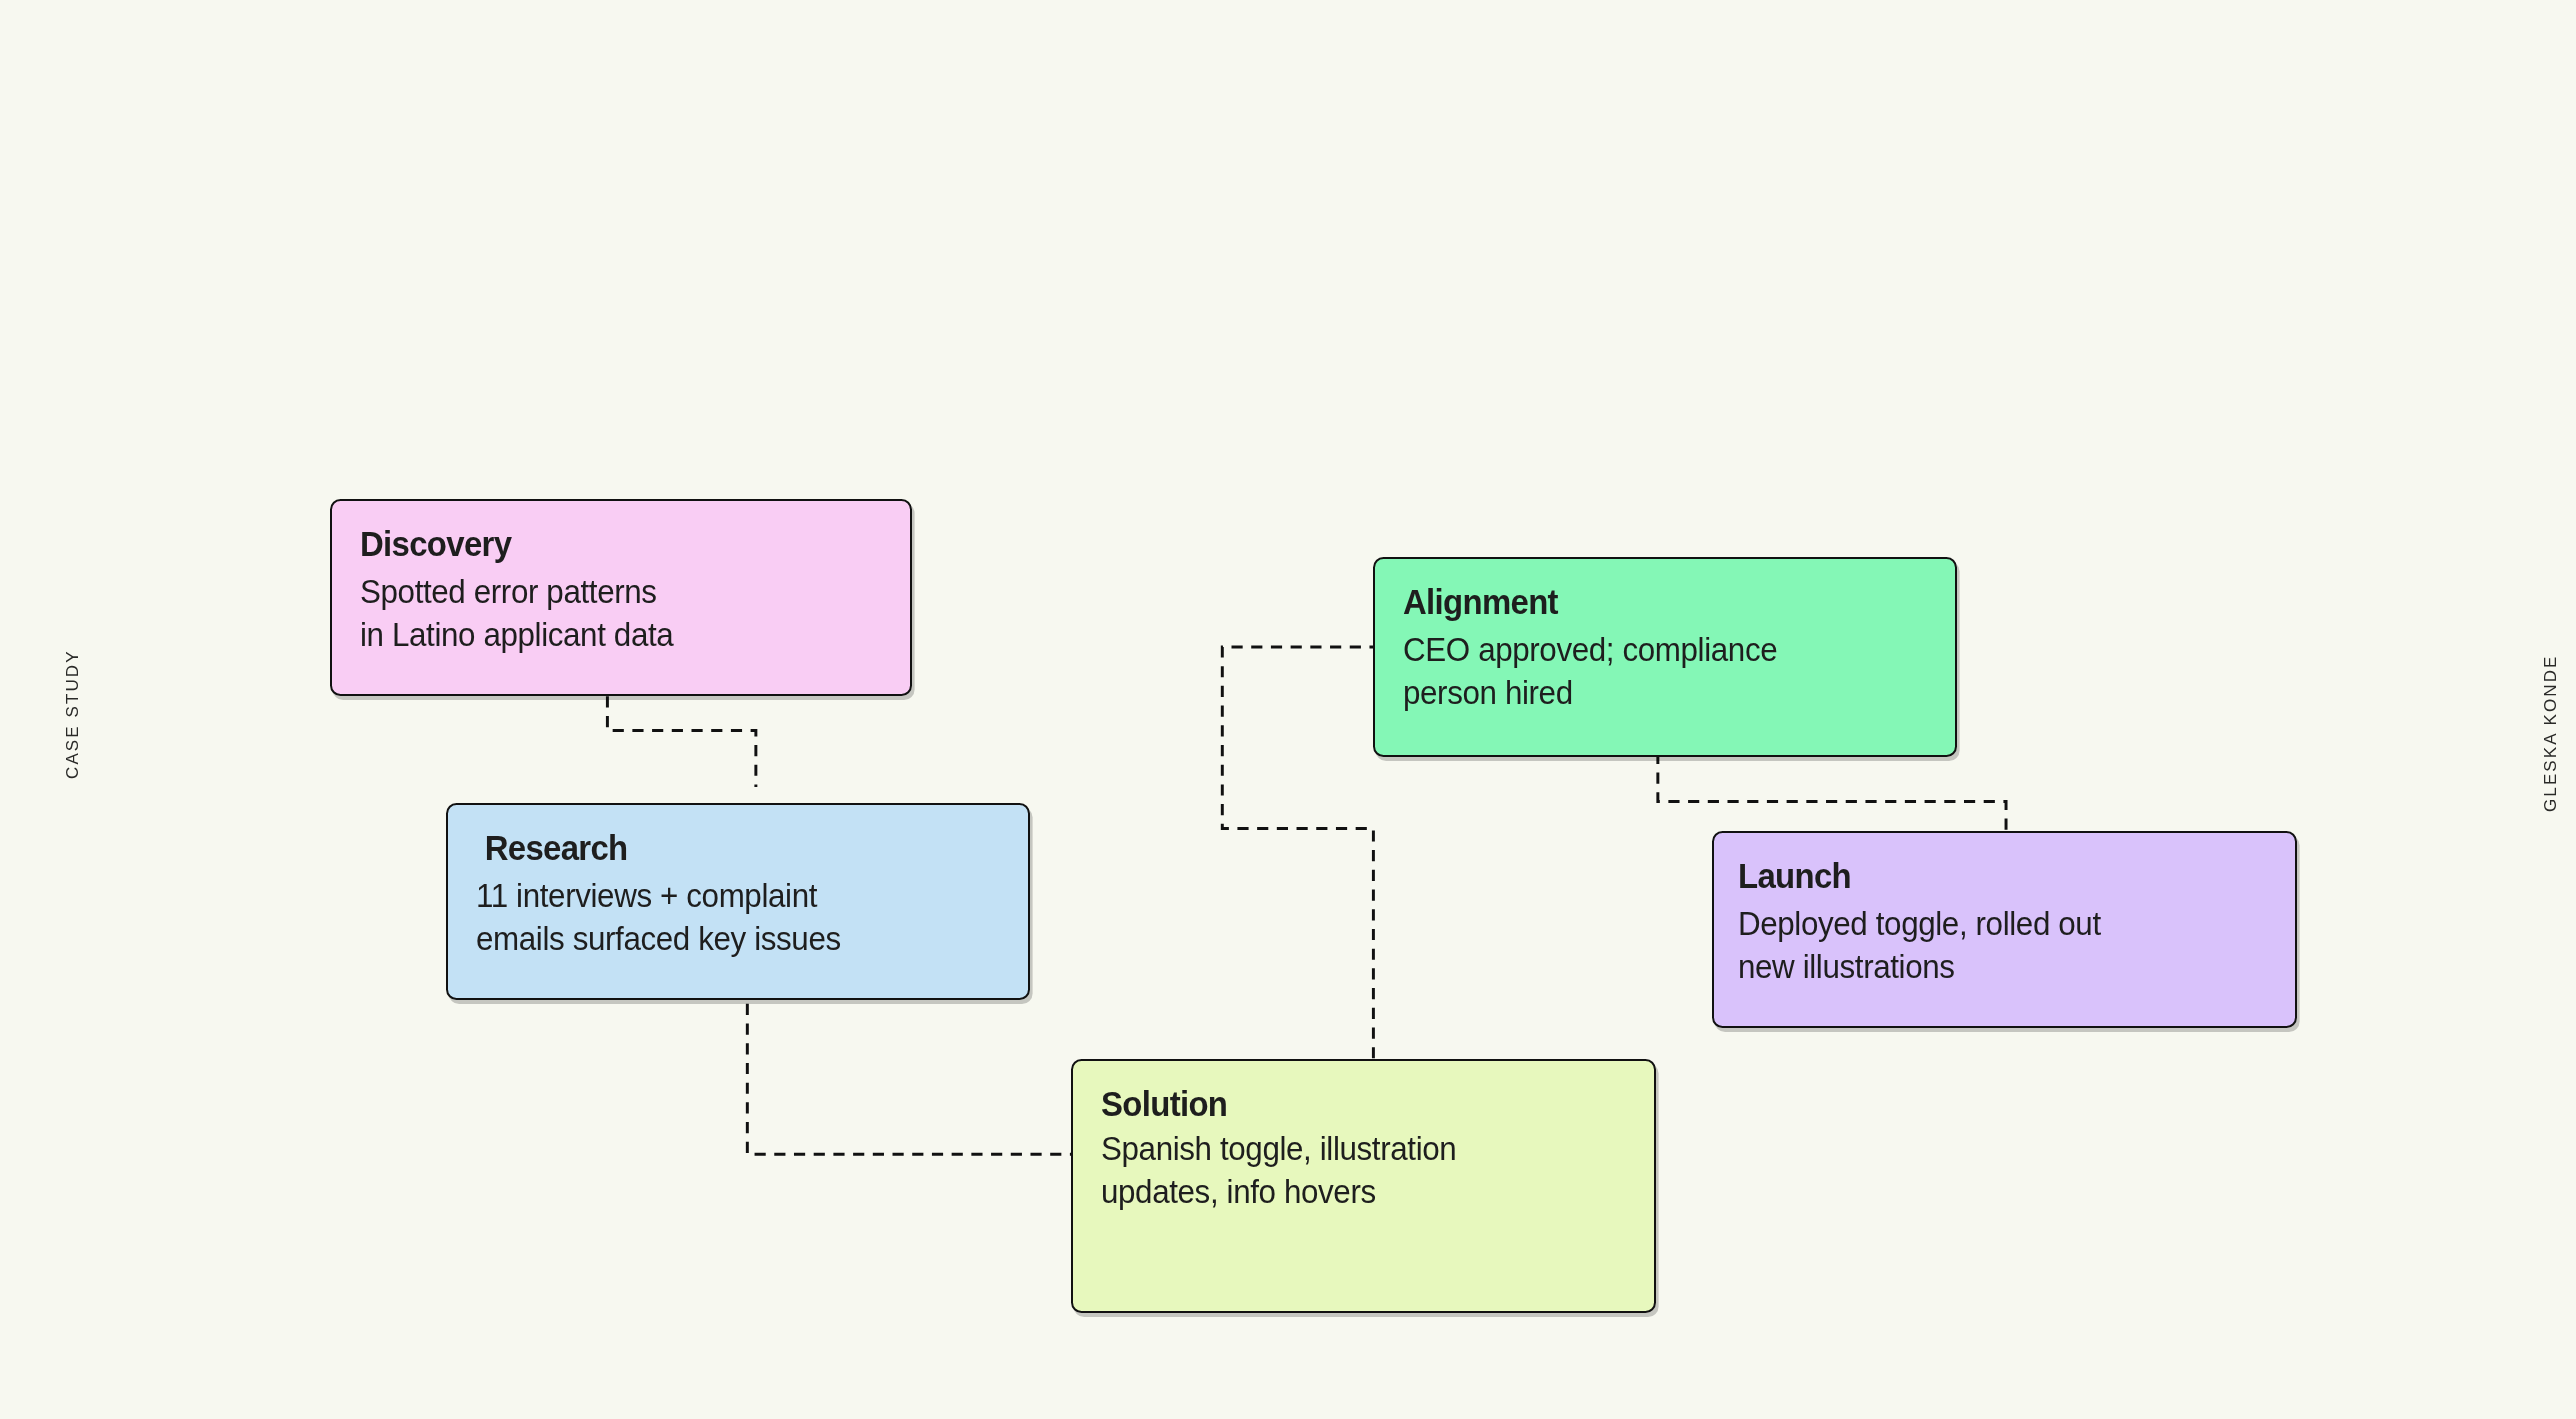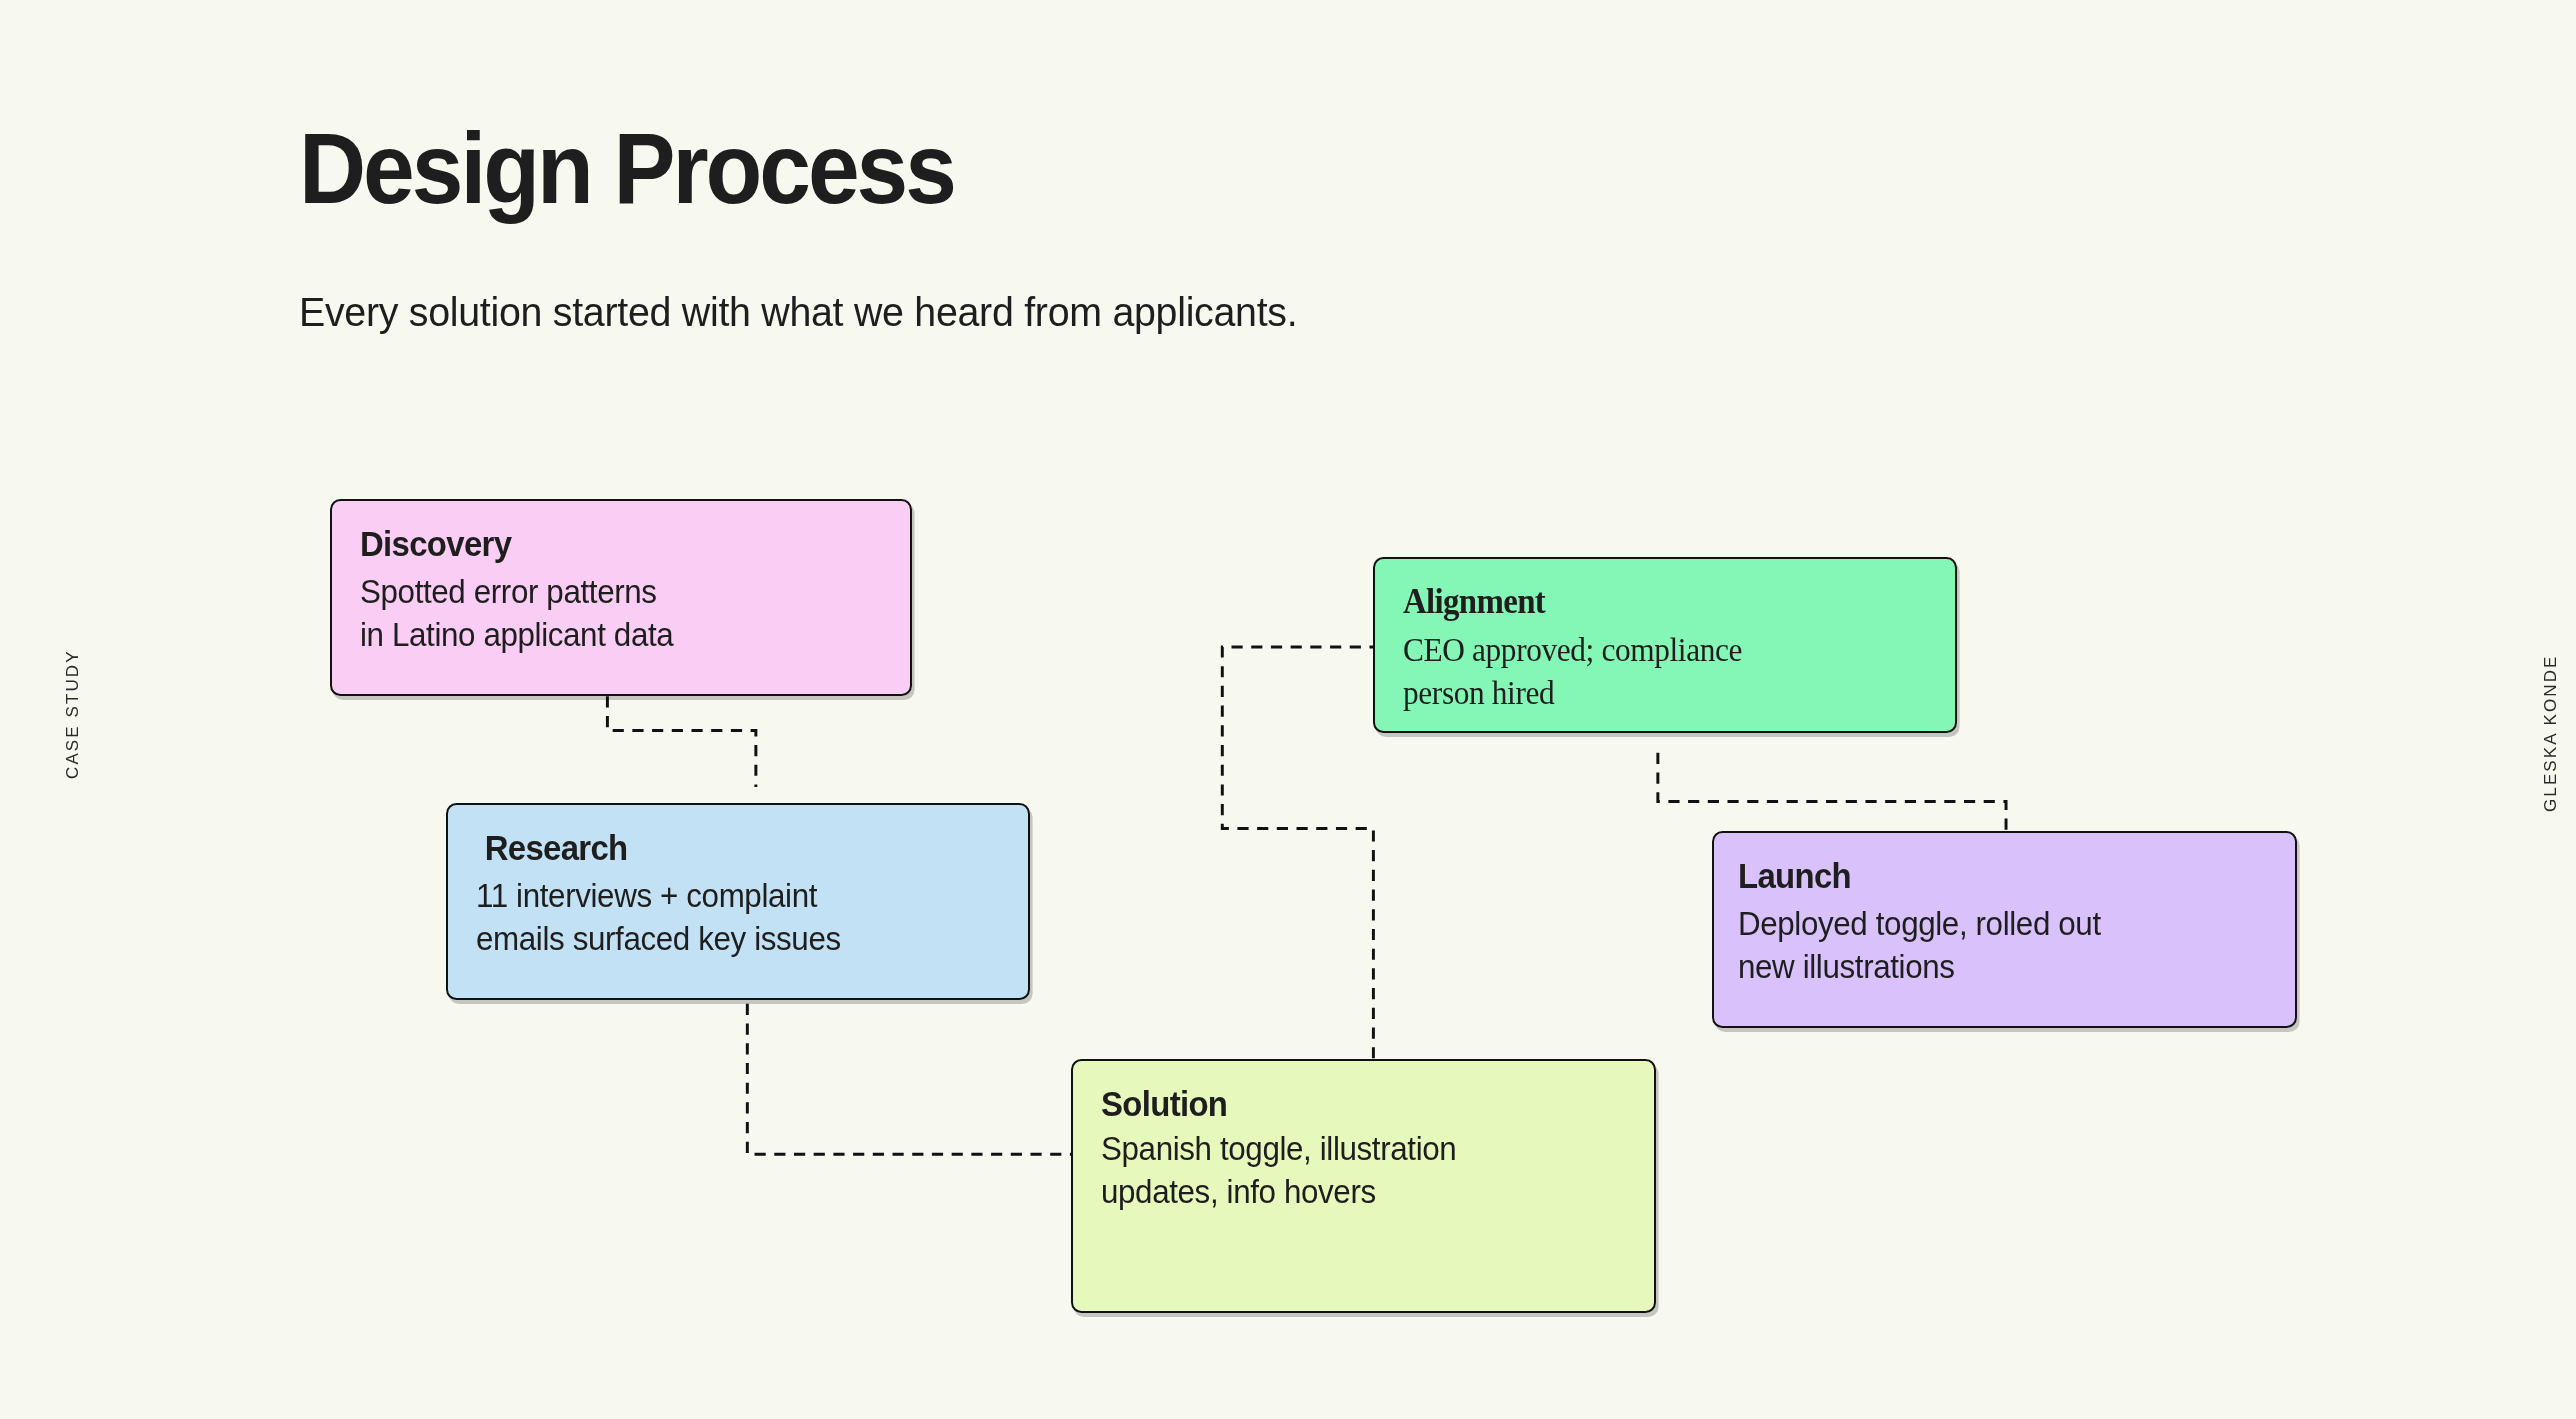--- a/index.html
+++ b/index.html
@@ -99,35 +99,31 @@
     letter-spacing:-0.4px;
     line-height:1.30;
     transform:scaleX(0.95);
     transform-origin:left center;
     white-space:nowrap;
   }
 
   #card-discovery { left:330px;  top:499px;  width:582px; height:197px; background:#f9cdf4; }
   #card-research  { left:446px;  top:787px; width:584px; height:197px; background:#c3e1f5; }
   #card-solution  { left:1071px; top:1059px; width:585px; height:254px; background:#e7f8bd; }
-  #card-alignment { left:1373px; top:557px;  width:584px; height:176px; background:#84f7b6;font-family:Liberation Serif, serif; }
+  #card-alignment { left:1373px; top:557px;  width:584px; height:200px; background:#84f7b6; }
   #card-launch    { left:1712px; top:831px; width:585px; height:197px; background:#d9c2fb;padding-left:24px; }
 
   #card-research .card-title  { padding-left:9.2px; }
   #card-solution .card-title  { margin-bottom:5.3px; }
 </style>
 </head>
 <body>
 
 <div id="slide" style="background: rgb(247, 248, 240);">
 
-  <div id="header">
-    <div id="page-title">Design Process</div>
-    <div id="page-subtitle">Every solution started with what we heard from applicants.</div>
-  </div>
 
   <div class="side-label" id="side-label-left">CASE STUDY</div>
   <div class="side-label" id="side-label-right">GLESKA KONDE</div>
 
   <svg id="connectors" viewBox="0 0 3920 2160">
     <path d="M 924 1060 L 924 1112 L 1150 1112 L 1150 1198"></path>
     <path d="M 1137 1498 L 1137 1757 L 1630 1757"></path>
     <path d="M 2090 1611 L 2090 1261 L 1860 1261 L 1860 985 L 2090 985"></path>
     <path d="M 2523 1146 L 2523 1220 L 3053 1220 L 3053 1265"></path>
   </svg>

